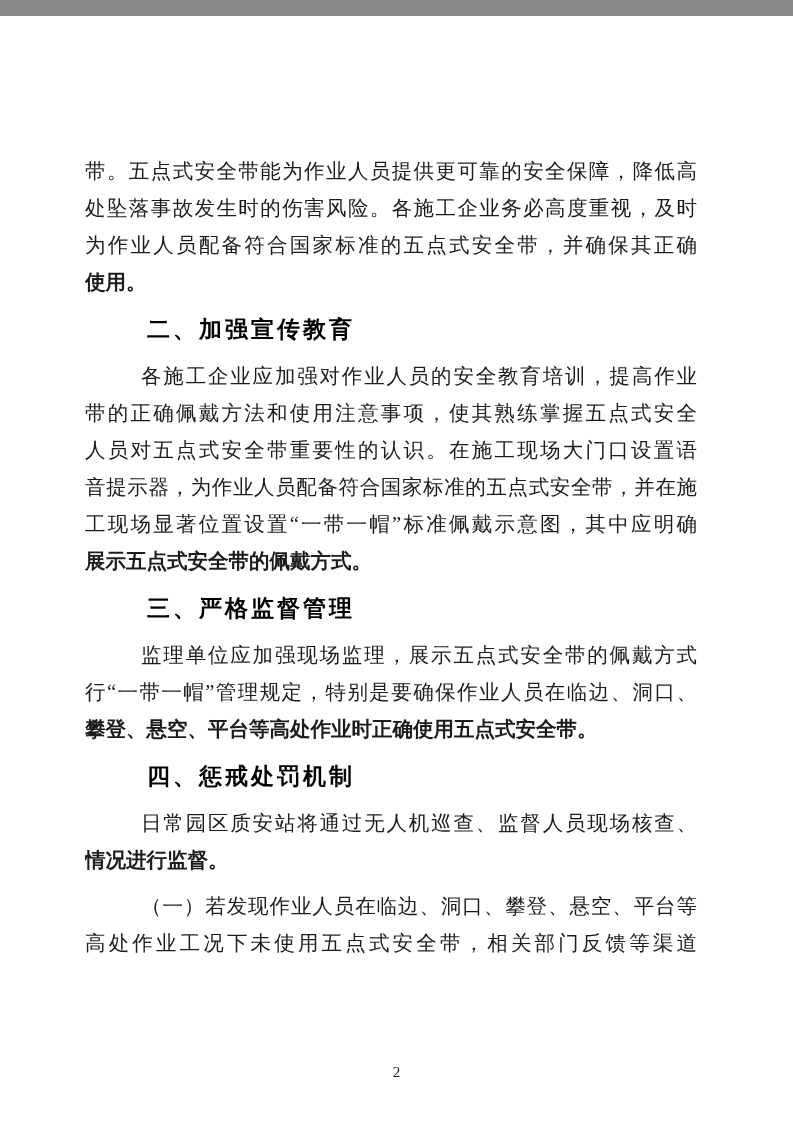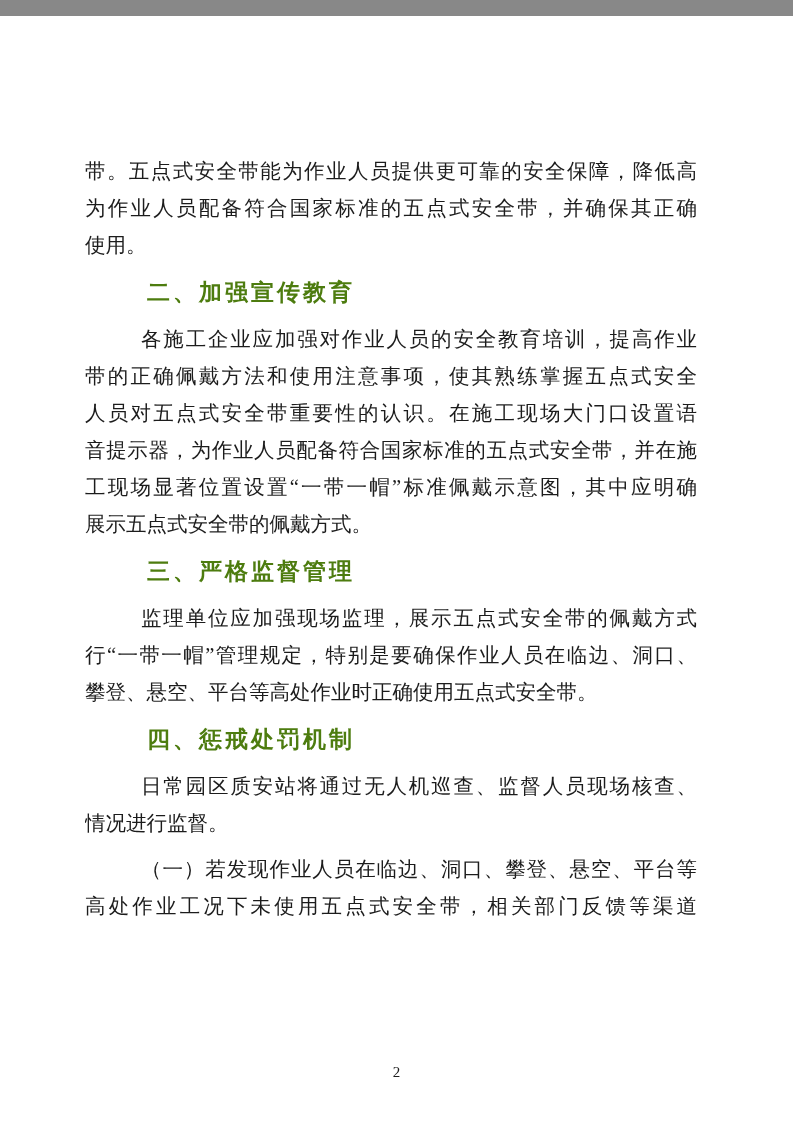--- a/index.html
+++ b/index.html
@@ -19,49 +19,50 @@
   .para{margin:0 0 9px 0;}
   .line{
     font-size:20.5px;
     line-height:37px;
     height:37px;
     text-align:justify;
     text-align-last:justify;
     white-space:normal;
     overflow:hidden;
   }
-  .line.end{text-align-last:left;}
+  .line.end{text-align-last:left;font-weight:bold;}
   .line.ind{text-indent:56px;}
   .heading{
     font-family:"Liberation Sans","DejaVu Sans",sans-serif;
     font-weight:bold;
     font-size:23px;
     line-height:38px;
     letter-spacing:3px;
     padding-left:62px;
     margin:0 0 10px 0;
-    color:#4d7c0f;
+    color:#000000;
   }
   .page-number{
     position:absolute;
     left:0;right:0;top:1046px;
     text-align:center;
     font-size:15px;
     line-height:20px;
     color:#1c1c1c;
   }
 </style>
 </head>
 <body>
 
 <div class="page">
   <div class="content">
 
     <div class="para">
       <div class="line">带。五点式安全带能为作业人员提供更可靠的安全保障，降低高</div>
+      <div class="line">处坠落事故发生时的伤害风险。各施工企业务必高度重视，及时</div>
       <div class="line">为作业人员配备符合国家标准的五点式安全带，并确保其正确</div>
       <div class="line end">使用。</div>
     </div>
 
     <div class="heading">二、加强宣传教育</div>
 
     <div class="para">
       <div class="line ind">各施工企业应加强对作业人员的安全教育培训，提高作业</div>
       <div class="line">带的正确佩戴方法和使用注意事项，使其熟练掌握五点式安全</div>
       <div class="line">人员对五点式安全带重要性的认识。在施工现场大门口设置语</div>

